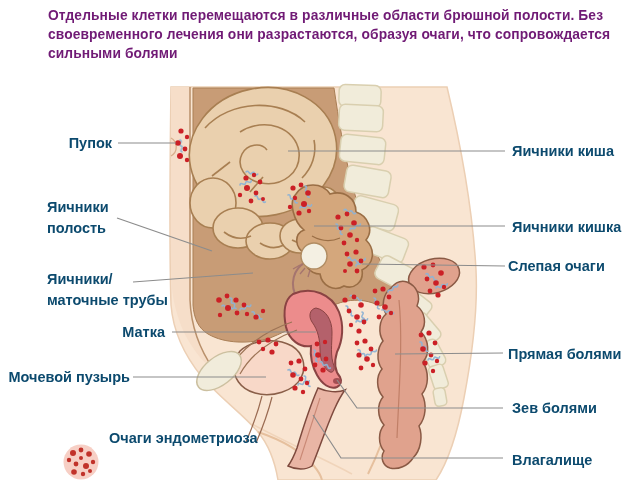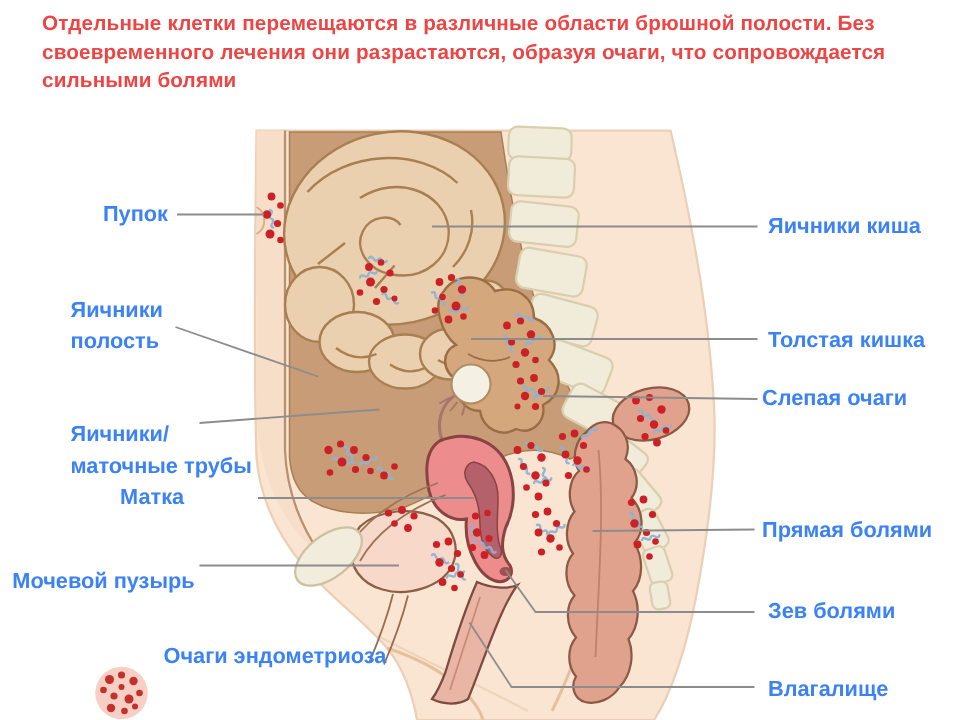--- a/index.html
+++ b/index.html
@@ -2,34 +2,34 @@
 <html><head>
 <meta charset="utf-8">
 <style>
   html,body{margin:0;padding:0}
   body{
     width:640px;height:480px;position:relative;overflow:hidden;
     background:#ffffff;
     font-family:"Liberation Sans","DejaVu Sans",sans-serif;
   }
   .title{
-    position:absolute;left:28px;top:6px;width:590px;
-    font-size:13.8px;font-weight:bold;color:#ef4444;
+    position:absolute;left:48px;top:6px;width:590px;
+    font-size:13.8px;font-weight:bold;color:#701a75;
     line-height:1.38;white-space:pre-line;letter-spacing:.1px;
   }
   .anatomy{position:absolute;left:0;top:0}
   .lbl{
-    position:absolute;font-size:14.5px;font-weight:bold;color:#3b82f6;
+    position:absolute;font-size:14.5px;font-weight:bold;color:#0c4a6e;
     line-height:1.45;white-space:pre-line;
   }
   .lbl-navel{left:30px;top:133px;width:82px;text-align:right}
   .lbl-cavity{left:47px;top:197px}
-  .lbl-ovaries{left:47px;top:280px}
-  .lbl-uterus{left:80px;top:322px;width:85px;text-align:left}
-  .lbl-bladder{left:8px;top:378px;width:122px;text-align:center}
+  .lbl-ovaries{left:47px;top:269px}
+  .lbl-uterus{left:80px;top:322px;width:85px;text-align:right}
+  .lbl-bladder{left:8px;top:367px;width:122px;text-align:right}
   .lbl-small-int{left:512px;top:141px}
   .lbl-large-int{left:512px;top:217px}
   .lbl-cecum{left:508px;top:256px}
   .lbl-rectum{left:508px;top:344px}
   .lbl-cervix{left:512px;top:398px}
   .lbl-vagina{left:512px;top:450px}
   .legend-icon{position:absolute;left:61px;top:444px;width:40px;height:36px}
   .legend-text{left:109px;top:428px}
 </style>
 </head>
@@ -314,21 +314,21 @@
 </svg>
 
 <div class="lbl lbl-navel">Пупок</div>
 <div class="lbl lbl-cavity">Яичники
 полость</div>
 <div class="lbl lbl-ovaries">Яичники/
 маточные трубы</div>
 <div class="lbl lbl-uterus">Матка</div>
 <div class="lbl lbl-bladder">Мочевой пузырь</div>
 <div class="lbl lbl-small-int">Яичники киша</div>
-<div class="lbl lbl-large-int">Толстая кишка</div>
+<div class="lbl lbl-large-int">Яичники кишка</div>
 <div class="lbl lbl-cecum">Слепая очаги</div>
 <div class="lbl lbl-rectum">Прямая болями</div>
 <div class="lbl lbl-cervix">Зев болями</div>
 <div class="lbl lbl-vagina">Влагалище</div>
 
 <svg class="legend-icon" viewBox="0 0 40 36" aria-hidden="true">
   <circle cx="20" cy="18" r="17.5" fill="#f7cfc5"></circle>
   <g fill="#c1322a">
     <circle cx="12" cy="9" r="3"></circle>
       <circle cx="20" cy="6" r="2.4"></circle>

